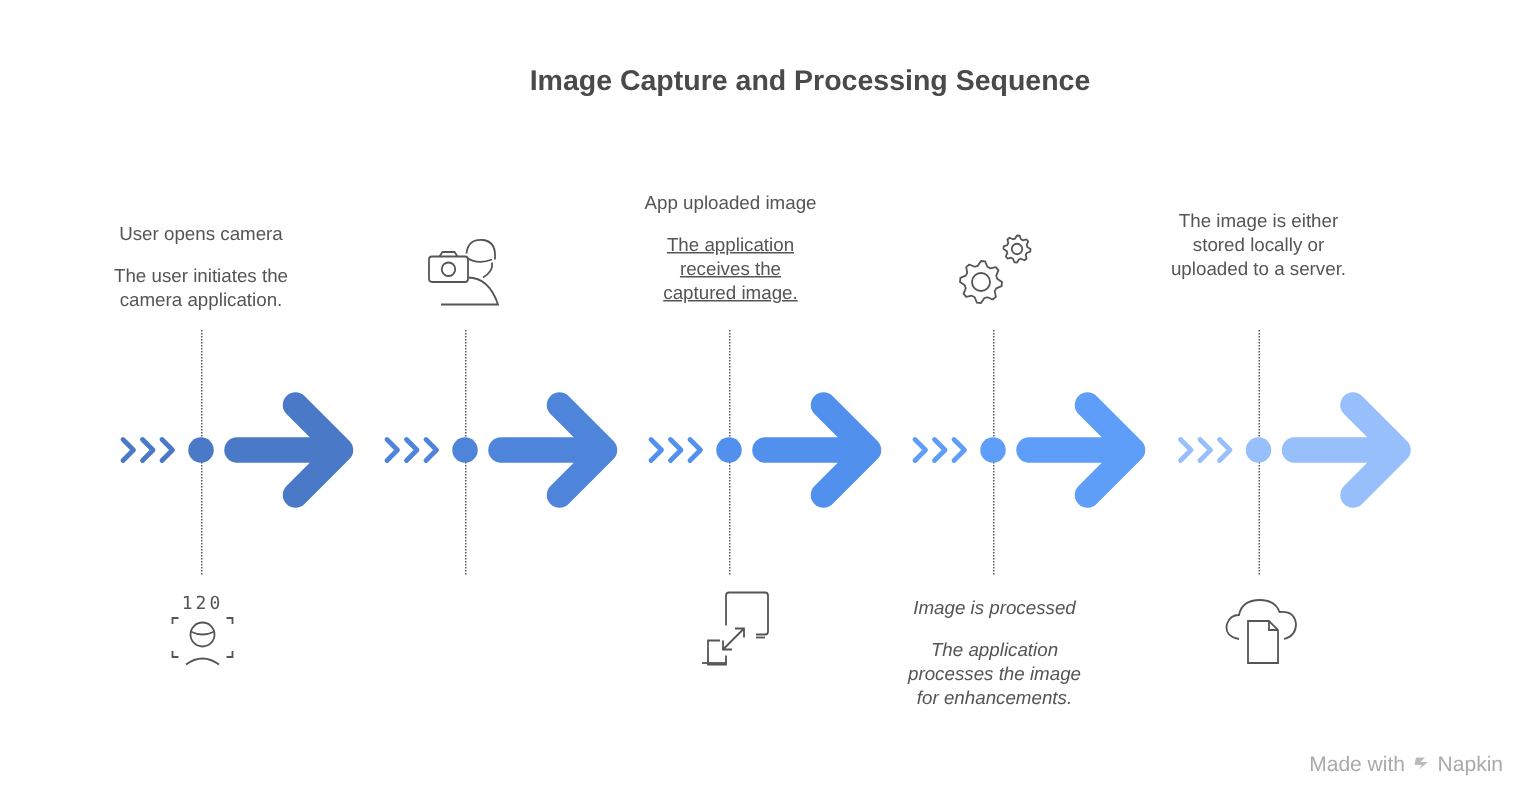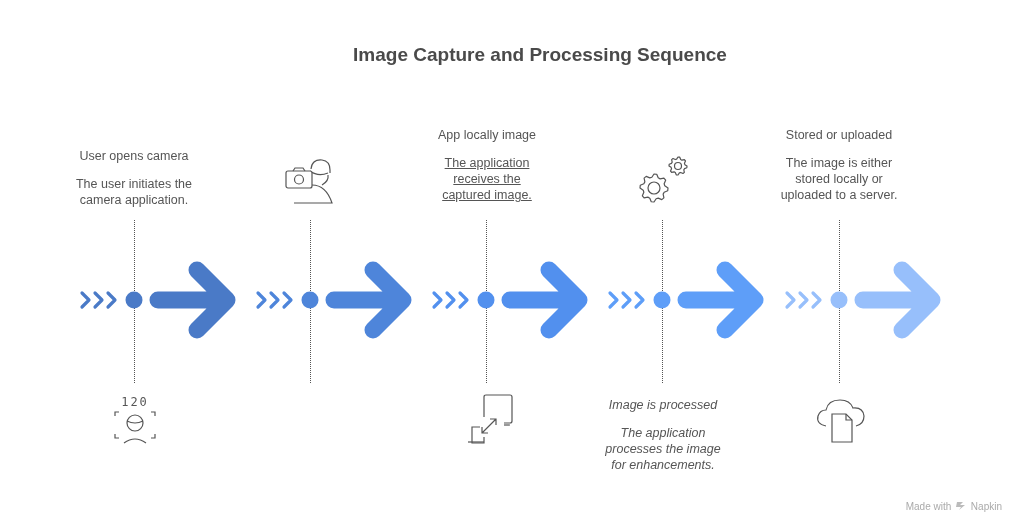--- a/index.html
+++ b/index.html
@@ -6,44 +6,43 @@
   body { width: 1024px; height: 529px; position: relative; overflow: hidden;
          font-family: "Liberation Sans", sans-serif; color: #444; }
   .title { position: absolute; left: 0; width: 1024px; top: 44px; text-align: center;
            font-size: 19px; font-weight: bold; color: #4a4a4a; padding-left: 28px; }
   .label { position: absolute; width: 170px; text-align: center; font-size: 12.5px; color: #555; line-height: 16px; }
   .label .head { display: block; margin-bottom: 12px; }
   .label .desc { display: block; }
   .vline { position: absolute; width: 0; border-left: 1px dotted #555; top: 220px; height: 163px; }
   .icon { position: absolute; width: 56px; height: 56px; }
   svg.flow { position: absolute; left: 0; top: 0; }
-  .footer { position: absolute; right: 22px; top: 500px; font-size: 10px; color: #aaa; }
+  .footer { position: absolute; right: 22px; top: 500px; font-size: 14px; color: #aaa; }
   .footer span { vertical-align: middle; }
 </style>
 </head>
 <body>
 
 <div class="title">Image Capture and Processing Sequence</div>
 
 <div class="label" style="left:49px; top:148px;">
   <span class="head">User opens camera</span>
   <span class="desc" style="width:130px;margin:12px auto;">The user initiates the camera application.</span>
 </div>
 <div class="label" style="left:226px; top:397px;">
 </div>
 <div class="label" style="left:402px; top:127px;">
-  <span class="head">App locally image</span>
+  <span class="head">App uploaded image</span>
   <span class="desc" style="width:100px;margin:0 auto;text-decoration:underline;">The application receives the captured image.</span>
 </div>
 <div class="label" style="left:578px; top:397px;font-style:italic;">
   <span class="head">Image is processed</span>
   <span class="desc" style="width:130px;margin:0 auto;">The application processes the image for enhancements.</span>
 </div>
 <div class="label" style="left:754px; top:127px;">
-  <span class="head">Stored or uploaded</span>
   <span class="desc" style="width:130px;margin:12px auto;">The image is either stored locally or uploaded to a server.</span>
 </div>
 
 <div class="vline" style="left:134px;"></div>
 <div class="vline" style="left:310px;"></div>
 <div class="vline" style="left:486px;"></div>
 <div class="vline" style="left:662px;"></div>
 <div class="vline" style="left:839px;"></div>
 
 <svg class="flow" width="1024" height="529">

